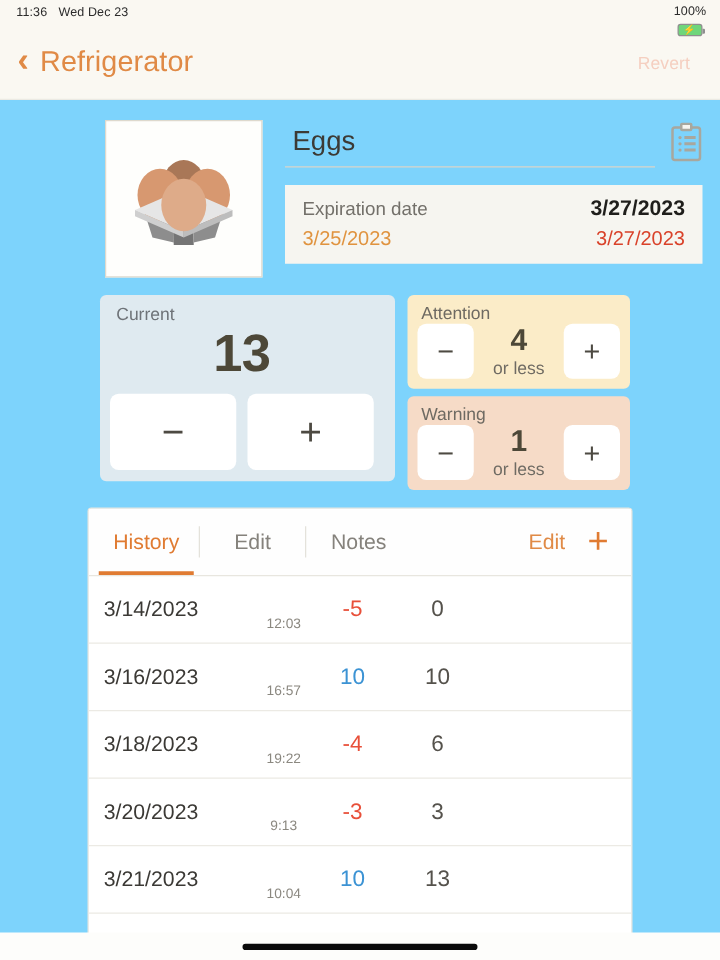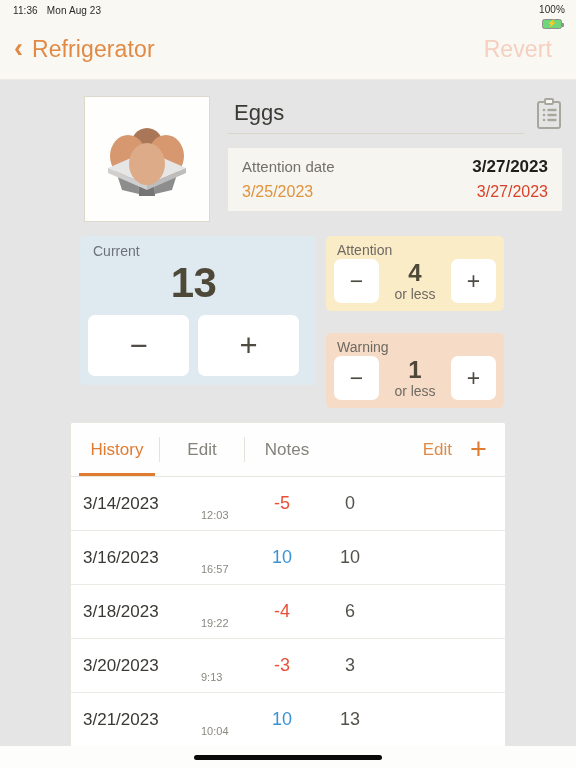--- a/index.html
+++ b/index.html
@@ -55,24 +55,24 @@
   }
   .nav-back {
     display: flex; align-items: center; gap: 9px;
     color: #e08a46; cursor: pointer;
   }
   .chev {
     font-size: 27px; line-height: 1; font-weight: bold; color: #e08a46;
     margin-bottom: 3px;
   }
   .nav-title { font-size: 23px; color: #e08a46; letter-spacing: .1px; }
-  .nav-revert { font-size: 23px; color: #f5cfc0; letter-spacing: .1px; cursor: default; }
-
-  
-  .content { padding: 0; background: #e5e5e5; height: 688px; position: relative; }
+  .nav-revert { font-size: 14px; color: #f5cfc0; letter-spacing: .1px; cursor: default; }
+
+  
+  .content { padding: 0; background: #7dd3fc; height: 688px; position: relative; }
 
   
   .product-row {
     display: flex;
     padding: 16px 74px 0 84px;
     gap: 18px;
   }
   .thumb {
     width: 126px; height: 126px;
     border: 1px solid #ded9cd;
@@ -140,21 +140,21 @@
     height: 61px;
     background: #ffffff;
     border-radius: 7px;
     border: none;
     display: flex; align-items: center; justify-content: center;
     font-size: 31px; color: #4d4a42; font-weight: 500;
     cursor: pointer;
     font-family: "Liberation Sans", sans-serif;
     line-height: 1;
   }
-  .side-col { flex: 1; display: flex; flex-direction: column; gap: 22px; border-radius: 29px; }
+  .side-col { flex: 1; display: flex; flex-direction: column; gap: 6px; border-radius: 29px; }
   .mini-card { border-radius: 5px; padding: 6px 8px 8px 8px; }
   .mini-attention { background: #fbecc8; }
   .mini-warning { background: #f6dbc7; }
   .mini-label { font-size: 14px; color: #6e6a62; padding-left: 3px; }
   .mini-body { display: flex; align-items: center; gap: 6px; margin-top: 1px; }
   .mini-btn {
     width: 45px; height: 44px;
     background: #ffffff;
     border-radius: 7px;
     border: none;
@@ -218,21 +218,21 @@
     padding: 0 10px 0 12px;
     position: relative;
   }
   .hdate {
     font-size: 17px; color: #3b3935;
     width: 118px; flex: 0 0 118px;
   }
   .htime {
     font-size: 11px; color: #8b8880;
     width: 52px; flex: 0 0 52px;
-    text-align: left;
+    text-align: center;
     align-self: flex-end;
     padding-bottom: 9px;
   }
   .hdelta {
     width: 58px; flex: 0 0 58px;
     text-align: center;
     font-size: 18px;
   }
   .hdelta.neg { color: #e8503a; }
   .hdelta.pos { color: #3c93d4; }
@@ -248,21 +248,21 @@
     background: #fdfdfb;
   }
   .home-bar { width: 188px; height: 5px; background: #0a0a0a; border-radius: 3px; }
 </style>
 </head>
 <body>
 
 <div class="statusbar">
   <div class="sb-left">
     <span>11:36</span>
-    <span>Mon Aug 23</span>
+    <span>Wed Dec 23</span>
   </div>
   <div class="sb-right">
     <span class="wifi-icon">
       <svg width="12" height="9" viewBox="0 0 12 9">
         <path d="M6 8.2 L3.9 5.9 A3.1 3.1 0 0 1 8.1 5.9 Z" fill="#2b2b2b"></path>
         <path d="M1.9 4.1 A5.9 5.9 0 0 1 10.1 4.1" stroke="#2b2b2b" stroke-width="1.2" fill="none"></path>
         <path d="M0.2 2.1 A8.5 8.5 0 0 1 11.8 2.1" stroke="#2b2b2b" stroke-width="1.2" fill="none"></path>
       </svg>
     </span>
     <span>100%</span>
@@ -316,21 +316,21 @@
             <circle cx="8" cy="22" r="1.3" fill="#a8a79e"></circle>
             <rect x="11.5" y="10.8" width="9" height="2.4" fill="#a8a79e"></rect>
             <rect x="11.5" y="15.8" width="9" height="2.4" fill="#a8a79e"></rect>
             <rect x="11.5" y="20.8" width="9" height="2.4" fill="#a8a79e"></rect>
           </svg>
         </span>
       </div>
 
       <div class="exp-box">
         <div class="exp-row">
-          <span class="exp-label">Attention date</span>
+          <span class="exp-label">Expiration date</span>
           <span class="exp-value">3/27/2023</span>
         </div>
         <div class="exp-row">
           <span class="exp-warn">3/25/2023</span>
           <span class="exp-crit">3/27/2023</span>
         </div>
       </div>
     </div>
   </div>
 

